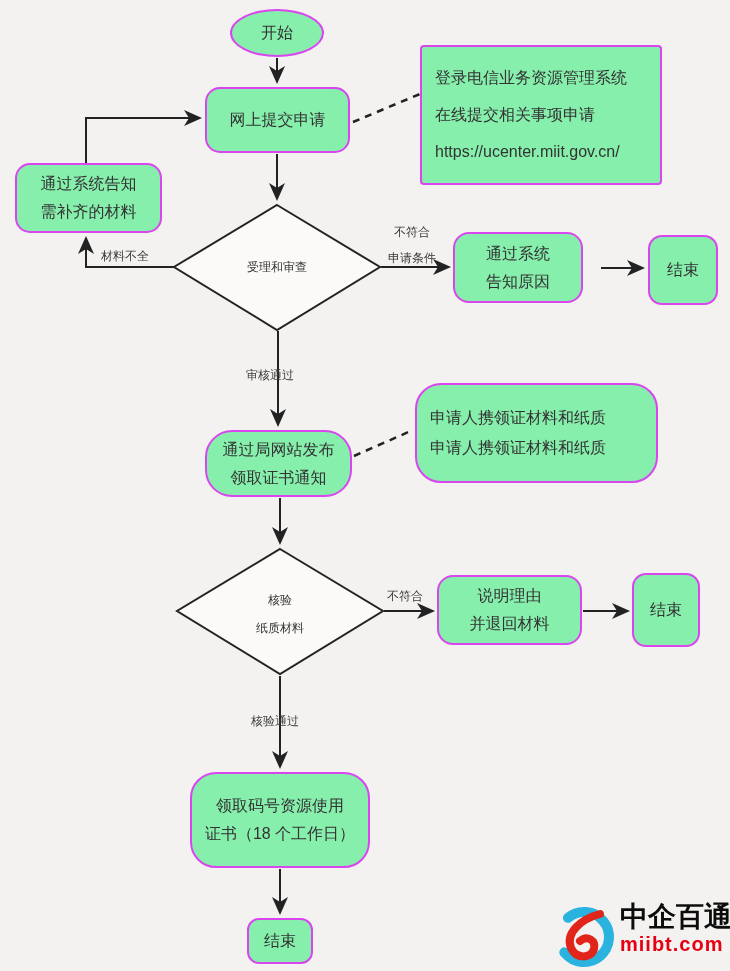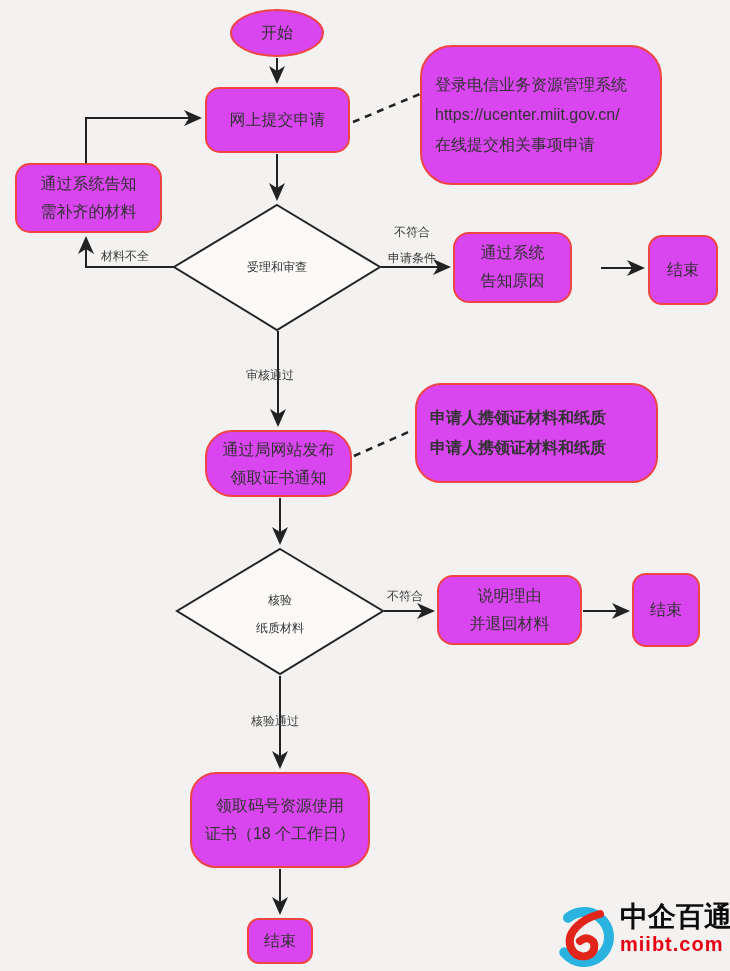--- a/index.html
+++ b/index.html
@@ -4,21 +4,21 @@
 <style>
   html,body{margin:0;padding:0;}
   .stage{
     position:relative;width:730px;height:971px;
     background:#f3f2f0;
     font-family:"Liberation Sans","DejaVu Sans",sans-serif;
     color:#2e2e2e;overflow:hidden;
   }
   .flow-svg{position:absolute;left:0;top:0;width:730px;height:971px;}
   .node{
-    position:absolute;background:#d946ef;border:2px solid #ef4444;
+    position:absolute;background:#86efac;border:2px solid #d946ef;
     display:flex;flex-direction:column;justify-content:center;align-items:center;
     text-align:center;font-size:16px;line-height:28px;box-sizing:border-box;
     color:#333;
   }
   .node span{display:block;white-space:nowrap;}
   .node.info{align-items:flex-start;padding-left:13px;border-width:2px;}
   .node.info span{text-align:left;line-height:30px;}
   .edge-label{
     position:absolute;font-size:12px;color:#3a3a3a;white-space:nowrap;
     line-height:16px;
@@ -71,50 +71,50 @@
   </svg>
 
   <div class="node" style="left:230px;top:9px;width:94px;height:48px;border-radius:50%;">
     <span>开始</span>
   </div>
 
   <div class="node" style="left:205px;top:87px;width:145px;height:66px;border-radius:15px;">
     <span>网上提交申请</span>
   </div>
 
-  <div class="node info" style="left:420px;top:45px;width:242px;height:140px;border-radius:32px;">
+  <div class="node info" style="left:420px;top:45px;width:242px;height:140px;border-radius:4px;gap:7px;">
     <span>登录电信业务资源管理系统</span>
+    <span>在线提交相关事项申请</span>
     <span>https://ucenter.miit.gov.cn/</span>
-    <span>在线提交相关事项申请</span>
   </div>
 
   <div class="node" style="left:15px;top:163px;width:147px;height:70px;border-radius:15px;">
     <span>通过系统告知</span>
     <span>需补齐的材料</span>
   </div>
 
   <div class="dtext" style="left:207px;top:253px;width:140px;">
     <span>受理和审查</span>
   </div>
 
-  <div class="node" style="left:453px;top:232px;width:119px;height:71px;border-radius:16px;font-family:Liberation Mono, monospace;">
+  <div class="node" style="left:453px;top:232px;width:130px;height:71px;border-radius:16px;">
     <span>通过系统</span>
     <span>告知原因</span>
   </div>
 
   <div class="node" style="left:648px;top:235px;width:70px;height:70px;border-radius:14px;">
     <span>结束</span>
   </div>
 
   <div class="node" style="left:205px;top:430px;width:147px;height:67px;border-radius:27px;">
     <span>通过局网站发布</span>
     <span>领取证书通知</span>
   </div>
 
-  <div class="node info" style="left:415px;top:383px;width:243px;height:100px;border-radius:26px;font-weight:bold;">
+  <div class="node info" style="left:415px;top:383px;width:243px;height:100px;border-radius:26px;">
     <span>申请人携领证材料和纸质</span>
     <span>申请人携领证材料和纸质</span>
   </div>
 
   <div class="dtext" style="left:210px;top:586px;width:140px;">
     <span>核验</span>
     <span>纸质材料</span>
   </div>
 
   <div class="node" style="left:437px;top:575px;width:145px;height:70px;border-radius:16px;">

